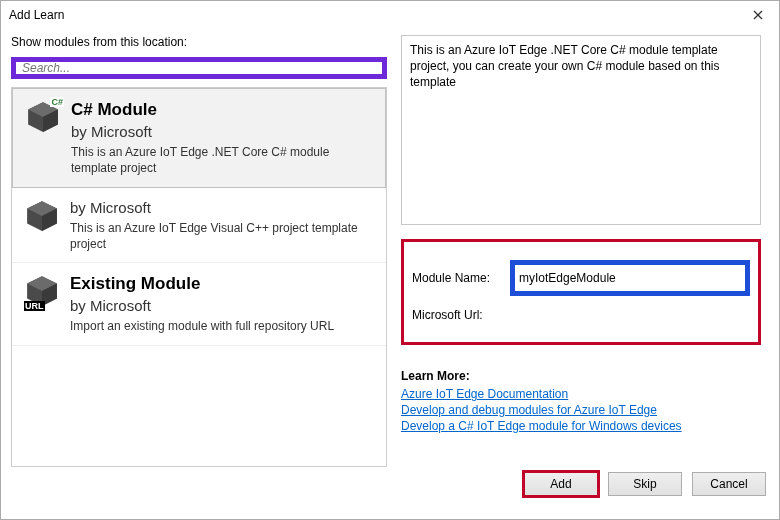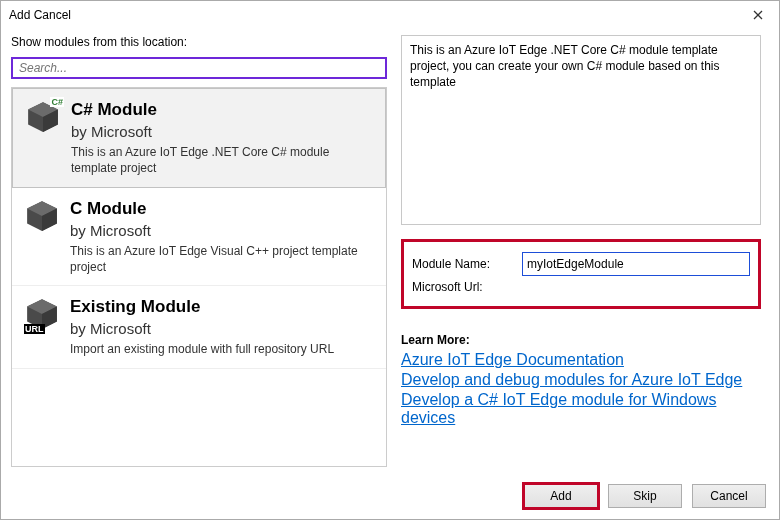--- a/index.html
+++ b/index.html
@@ -39,21 +39,21 @@
   .label { font-size: 12px; margin-bottom: 4px; }
   .combo {
     border: 1px solid #adadad;
     background: linear-gradient(#eaeaea,#ddd);
     height: 22px; width: 100%;
     display:flex; align-items:center; justify-content:space-between;
     padding: 0 6px; font-size:12px;
   }
   .search {
     margin-top:4px;
-    border:2px solid #6d28d9; height:22px; width:100%;
+    border:5px solid #6d28d9; height:22px; width:100%;
     padding:2px 6px; color:#404040; font-style:italic; font-size:12px;
     background:#fff;
   }
 
   .modlist {
     margin-top:8px; border:1px solid #ccc;
     flex:1; overflow:auto; background:#fff;
   }
   .moditem {
     display:flex; gap:10px; padding:10px 12px;
@@ -72,55 +72,55 @@
 
   .descbox {
     border:1px solid #c8c8c8; height:190px;
     padding:6px 8px; font-size:12px; line-height:1.35;
     overflow:auto; background:#fff;
   }
   .propsbox {
     margin-top:14px; border:3px solid #c00529;
     padding:6px 8px 8px 8px;
   }
-  .proprow { display:flex; align-items:center; gap:12px; margin:4px 0; }
+  .proprow { display:flex; align-items:center; gap:0; margin:12px 0; }
   .proprow label { width:98px; font-size:12px; }
   .proprow input {
-    flex:1; border:1px solid #1d4ed8; height:24px;
+    flex:1; border:5px solid #1d4ed8; height:36px;
     padding:0 4px; font-size:12px;
   }
   .learn { margin-top:24px; }
   .learn-title { font-weight:bold; font-size:12px; margin-bottom:4px; }
   .learn a {
     color:#0066cc; text-decoration:underline;
-    font-size:16px; display:inline-block; margin-bottom:2px;
+    font-size:12px; display:inline-block; margin-bottom:2px;
   }
 
   .footer {
     position:absolute; left:0; right:0; bottom:0;
-    height:48px; display:flex; align-items:center; justify-content:flex-end;
+    height:48px; display:flex; justify-content:flex-end;
     padding:0 14px; gap:10px;
   }
   .btn {
     min-width:74px; height:24px;
     border:1px solid #adadad; background:linear-gradient(#efefef,#e1e1e1);
     font-size:12px; padding:0 14px;
   }
   .btn-hl { outline:3px solid #c00529; outline-offset:-1px;}
   .chev { font-size:10px; color:#333; }
   .badge {
     position:absolute; font-size:9px; font-weight:bold;
     background:#fff; padding:0 1px;
   }
 </style>
 </head>
 <body>
 
 <div class="titlebar">
-  <span>Add Cancel</span>
+  <span>Add Learn</span>
   <div class="close-btn">
     <span>
       <svg viewBox="0 0 10 10" width="10" height="10">
           <line x1="1" y1="1" x2="9" y2="9" stroke="#333" stroke-width="1.2"></line>
           <line x1="9" y1="1" x2="1" y2="9" stroke="#333" stroke-width="1.2"></line>
         </svg>
     </span>
   </div>
 </div>
 
@@ -150,21 +150,20 @@
 
       <div class="moditem">
         <div class="modicon">
           <svg viewBox="0 0 32 32">
               <polygon points="16,2 30,9 30,23 16,30 2,23 2,9" fill="#4a4a4a"></polygon>
               <polygon points="16,2 30,9 16,16 2,9" fill="#6b6b6b"></polygon>
               <polygon points="16,16 30,9 30,23 16,30" fill="#3a3a3a"></polygon>
             </svg>
         </div>
         <div class="modtext">
-          <div class="modtitle">C Module</div>
           <div class="modby">by Microsoft</div>
           <div class="moddesc">This is an Azure IoT Edge Visual C++ project template project</div>
         </div>
       </div>
 
       <div class="moditem">
         <div class="modicon" style="position:relative">
           <svg viewBox="0 0 32 32">
               <polygon points="16,2 30,9 30,23 16,30 2,23 2,9" fill="#4a4a4a"></polygon>
               <polygon points="16,2 30,9 16,16 2,9" fill="#6b6b6b"></polygon>

